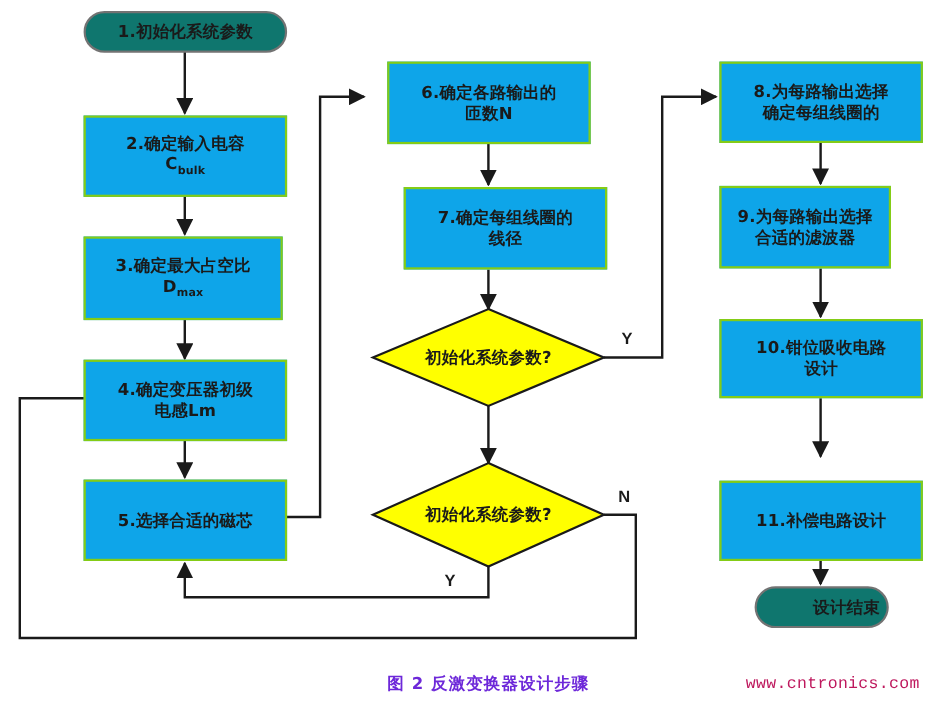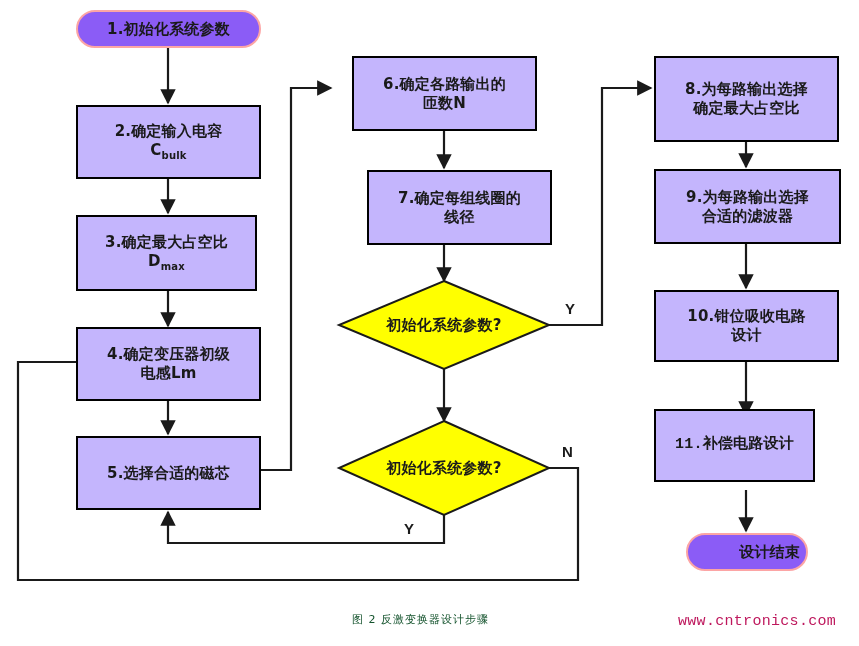--- a/index.html
+++ b/index.html
@@ -31,27 +31,27 @@
     display: flex;
     align-items: center;
     justify-content: center;
     text-align: center;
     color: #1a1a1a;
     font-weight: bold;
     line-height: 1.25;
     letter-spacing: 0.2px;
   }
   .node.process {
-    border: 2px solid #000000;
-    background: #c4b5fd;
+    border: 2px solid #84cc16;
+    background: #0ea5e9;
     font-size: 15px;
   }
   .node.terminal {
-    border: 2px solid #fca5a5;
-    background: #8b5cf6;
+    border: 2px solid #737373;
+    background: #0f766e;
     border-radius: 34px;
     font-size: 15px;
   }
   .node.decision {
     background: transparent;
     border: none;
     font-size: 15px;
     z-index: 3;
   }
   .node .label {
@@ -69,23 +69,23 @@
     position: absolute;
     font-size: 15px;
     font-weight: bold;
     color: #1a1a1a;
     font-family: "Liberation Sans", sans-serif;
   }
   #caption {
     position: absolute;
     left: 352px;
     top: 612px;
-    font-size: 11px;
-    color: #14532d;
-    font-weight: normal;
+    font-size: 15px;
+    color: #6d28d9;
+    font-weight: bold;
     letter-spacing: 1px;
   }
   #watermark {
     position: absolute;
     left: 678px;
     top: 613px;
     font-size: 15px;
     color: #be185d;
     font-family: Liberation Mono, monospace;
     letter-spacing: 0.3px;
@@ -186,42 +186,42 @@
   </div>
 
   <div class="node decision" style="left:339px; top:281px; width:210px; height:88px;">
     <span class="label">初始化系统参数?</span>
   </div>
 
   <div class="node decision" style="left:339px; top:421px; width:210px; height:94px;">
     <span class="label">初始化系统参数?</span>
   </div>
 
-  <div class="node process" style="left:654px; top:56px; width:185px; height:86px;">
+  <div class="node process" style="left:654px; top:56px; width:185px; height:74px;">
     <span class="label">
       <span>8.为每路输出选择</span><br>
-      <span>确定最大占空比</span>
-    </span>
-  </div>
-
-  <div class="node process" style="left:654px; top:169px; width:187px; height:75px;">
+      <span>确定每组线圈的</span>
+    </span>
+  </div>
+
+  <div class="node process" style="left:654px; top:169px; width:156px; height:75px;">
     <span class="label">
       <span>9.为每路输出选择</span><br>
       <span>合适的滤波器</span>
     </span>
   </div>
 
   <div class="node process" style="left:654px; top:290px; width:185px; height:72px;">
     <span class="label">
       <span>10.钳位吸收电路</span><br>
       <span>设计</span>
     </span>
   </div>
 
-  <div class="node process" style="left:654px; top:409px; width:161px; height:73px;font-family:Liberation Mono, monospace;">
+  <div class="node process" style="left:654px; top:437px; width:185px; height:73px;">
     <span class="label">11.补偿电路设计</span>
   </div>
 
   <div class="node terminal" style="left:686px; top:533px; width:122px; height:38px;justify-content:flex-end;">
     <span class="label">设计结束</span>
   </div>
 
   <span class="edge-label" style="left:565px; top:300px;">Y</span>
 
   <span class="edge-label" style="left:562px; top:443px;">N</span>

